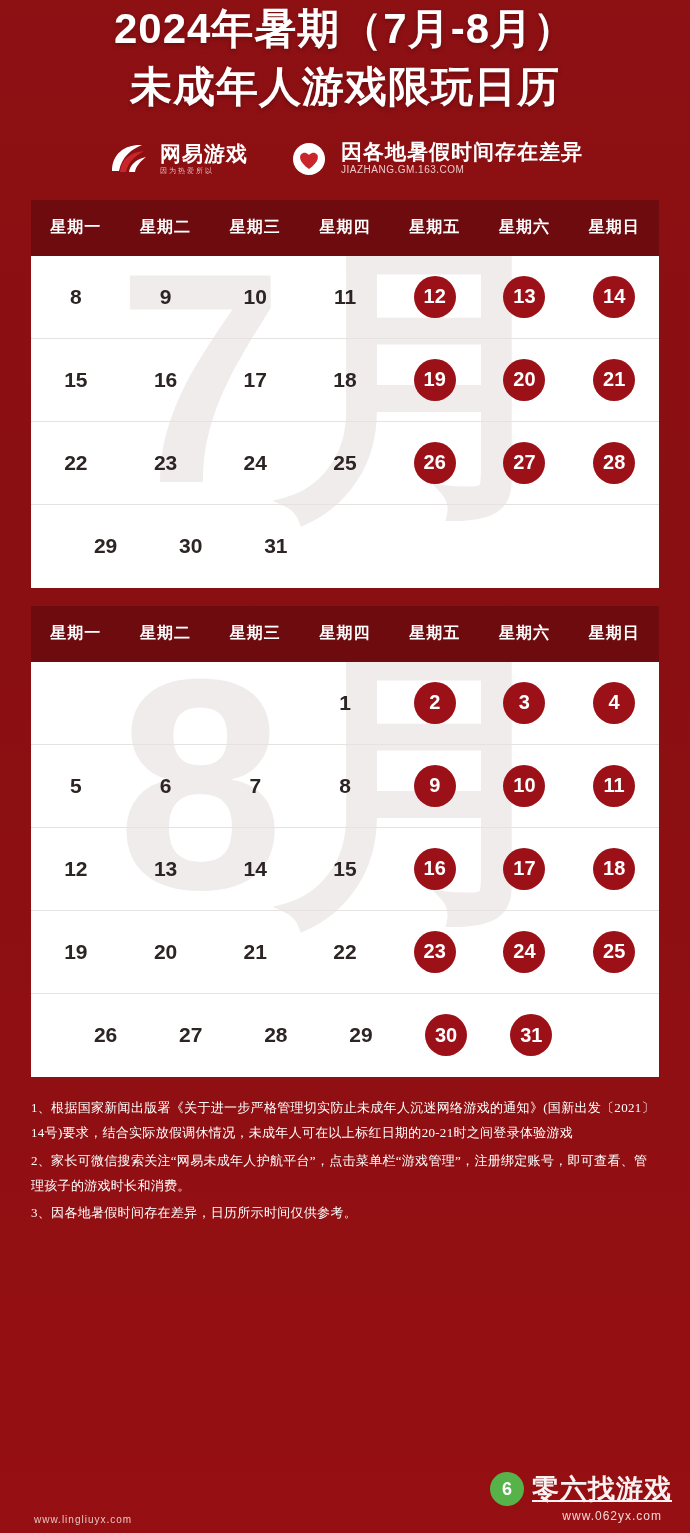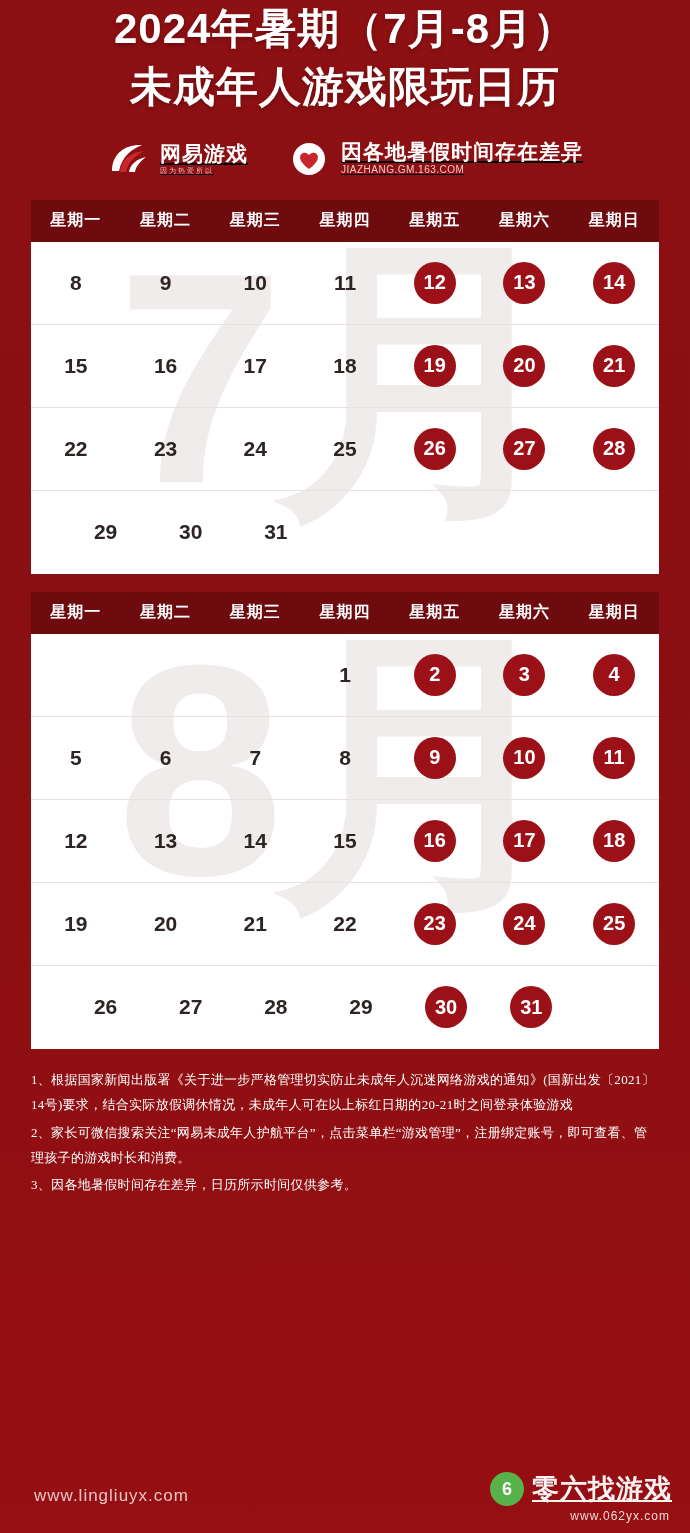--- a/index.html
+++ b/index.html
@@ -29,21 +29,20 @@
   }
 
   
   .brands {
     display: flex;
     justify-content: center;
     align-items: center;
     gap: 40px;
     margin-top: 24px;
     margin-bottom: 22px;
-    text-decoration: underline;
   }
   .brand {
     display: flex;
     align-items: center;
     gap: 9px;
   }
   .brand-mark {
     width: 44px;
     height: 38px;
     position: relative;
@@ -94,21 +93,21 @@
     z-index: 0;
     user-select: none;
     pointer-events: none;
   }
   .weekhead {
     position: relative;
     z-index: 2;
     display: grid;
     grid-template-columns: repeat(7, 1fr);
     background: #6d0b0e;
-    height: 42px;
+    height: 56px;
   }
   .weekhead div {
     color: #ffffff;
     font-size: 16px;
     font-weight: bold;
     display: flex;
     align-items: center;
     justify-content: center;
     letter-spacing: 1px;
   }
@@ -177,29 +176,29 @@
     font-weight: bold;
     letter-spacing: 1px;
     opacity: .95;
     text-decoration: underline;
   }
   .fw-url {
     color: #f3d7d7;
     font-size: 12px;
     letter-spacing: 1px;
     margin-top: 2px;
-    margin-right: 2px;
+    margin-right: 10px;
     text-align: right;
   }
   .bottom-url {
     position: absolute;
     left: 34px;
-    bottom: 27px;
+    bottom: 8px;
     color: #e7c4c4;
-    font-size: 17px;
+    font-size: 10px;
     letter-spacing: 1px;
   }
 </style>
 </head>
 <body>
 
 <div class="header">
   <div class="title-line">2024年暑期（7月-8月）</div>
   <div class="title-line">未成年人游戏限玩日历</div>
 </div>

